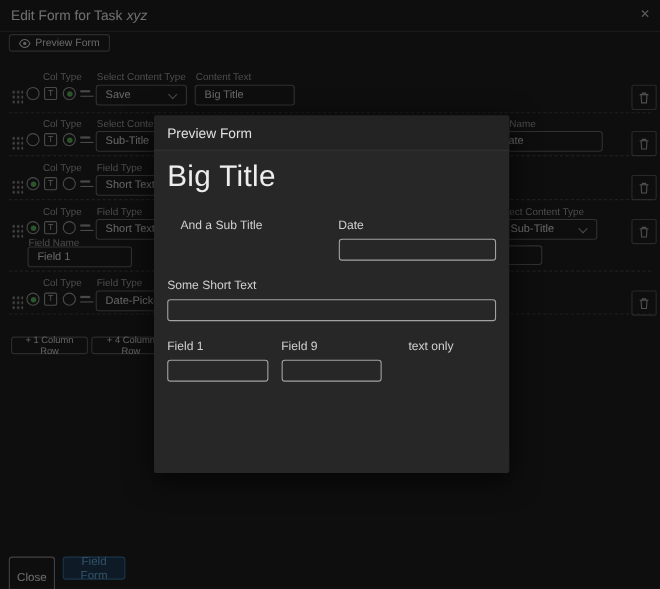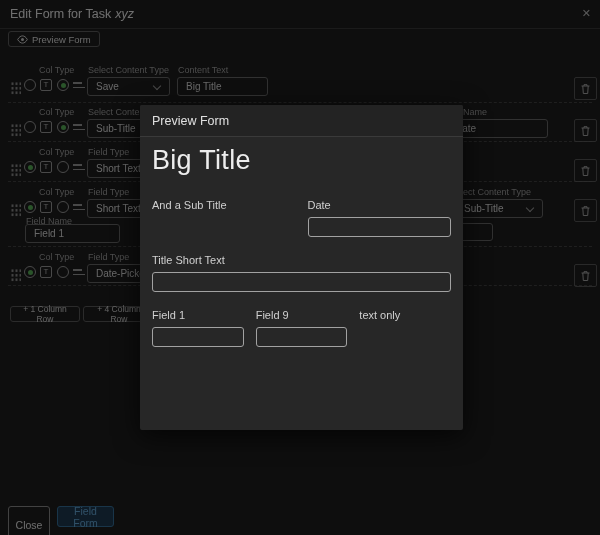--- a/index.html
+++ b/index.html
@@ -64,21 +64,21 @@
   .modal{position:absolute;left:140px;top:105px;width:323px;height:325px;background:#272727;
          z-index:10;border-radius:2px;box-shadow:0 6px 26px rgba(0,0,0,.7);box-sizing:border-box;}
   .m-head{height:32px;background:#232323;border-bottom:1px solid #3a3a3a;display:flex;align-items:center;
           padding:0 12px;font-size:12.5px;color:#e0e0e0;border-radius:2px 2px 0 0;box-sizing:border-box;}
   .m-body{padding:6px 12px 0;}
   .m-body h1{margin:2px 0 24px;font-size:27px;font-weight:400;color:#ededed;letter-spacing:.3px;line-height:30px;}
   .m-row{margin-bottom:17px;}
   .grid2{display:grid;grid-template-columns:1fr 1fr;gap:12px;align-items:start;}
   .grid3{display:grid;grid-template-columns:1fr 1fr 1fr;gap:12px;align-items:start;}
   .m-lbl{font-size:11px;color:#d0d0d0;margin-bottom:6px;}
-  .m-txt{font-size:11px;color:#d0d0d0;}
+  .m-txt{font-size:11px;color:#d0d0d0;margin-left:12px;}
   .m-in{box-sizing:border-box;width:100%;height:20px;border:1px solid #a2a2a2;border-radius:3px;
         background:transparent;color:#e5e5e5;font-size:11px;padding:0 6px;font-family:inherit;display:block;}
   svg{display:block;}
 </style>
 </head>
 <body>
 
 <div id="app">
 
   <div class="titlebar">
@@ -206,21 +206,21 @@
 
     <div class="m-row grid2">
       <div class="m-txt">And a Sub Title</div>
       <div>
         <div class="m-lbl">Date</div>
         <input class="m-in" style="">
       </div>
     </div>
 
     <div class="m-row">
-      <div class="m-lbl">Title Short Text</div>
+      <div class="m-lbl">Some Short Text</div>
       <input class="m-in" style="">
     </div>
 
     <div class="m-row grid3">
       <div>
         <div class="m-lbl">Field 1</div>
         <input class="m-in" style="">
       </div>
       <div>
         <div class="m-lbl">Field 9</div>

